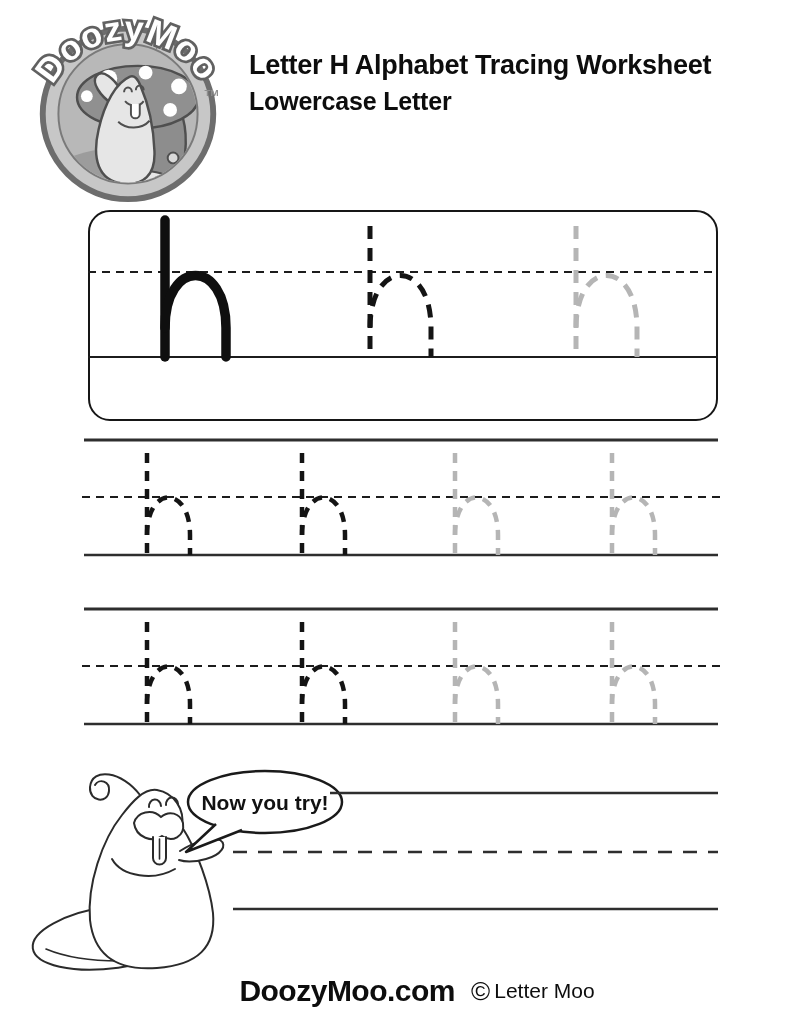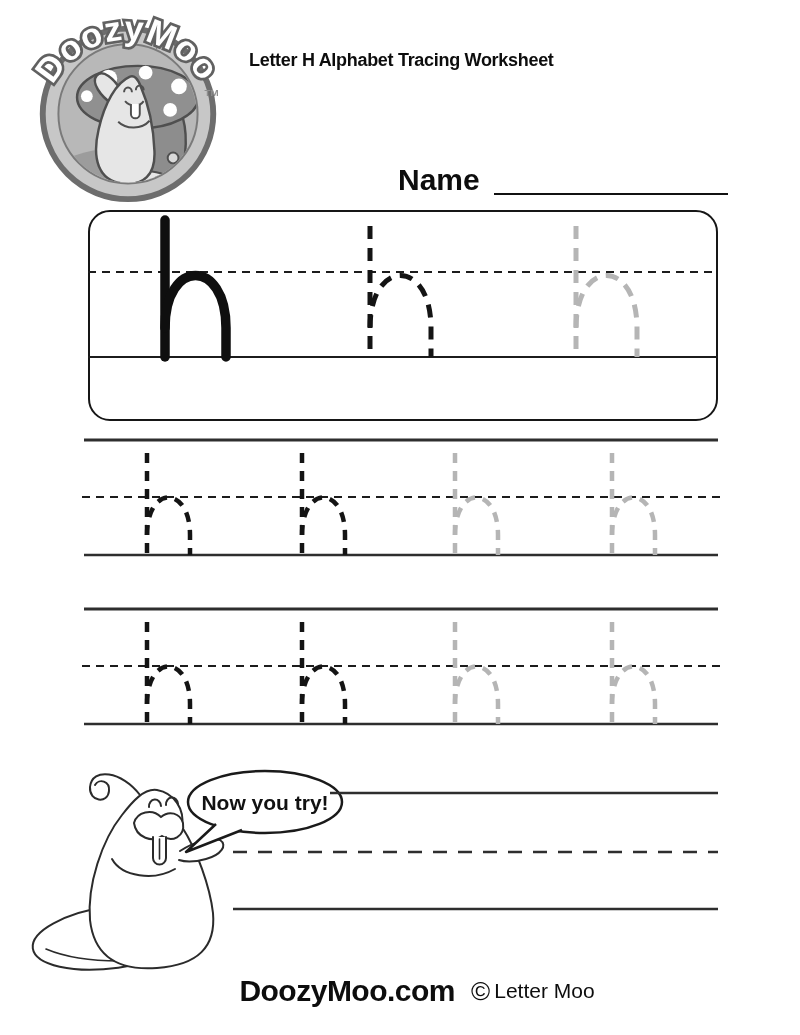--- a/index.html
+++ b/index.html
@@ -2,21 +2,21 @@
 <html><head>
 <meta charset="utf-8">
 <style>
   html,body{margin:0;padding:0;background:#fff;}
   #page{
     position:relative;width:800px;height:1035px;background:#ffffff;
     font-family:"Liberation Sans",sans-serif;color:#111;overflow:hidden;
   }
   .abs{position:absolute;}
   
-  #title1{left:249px;top:50px;font-size:18px;font-weight:700;letter-spacing:-0.3px;color:#0d0d0d;}
+  #title1{left:249px;top:50px;font-size:27px;font-weight:700;letter-spacing:-0.3px;color:#0d0d0d;}
   #title2{left:249px;top:87px;font-size:25px;font-weight:700;letter-spacing:-0.2px;color:#0d0d0d;}
   #name-row{left:398px;top:163px;width:330px;display:flex;align-items:flex-end;}
   #name-label{font-size:30px;font-weight:700;color:#0d0d0d;line-height:1;}
   #name-line{flex:1;margin-left:14px;border-bottom:2.5px solid #111;height:30px;}
   
   #big-box{left:88px;top:210px;width:630px;height:211px;border:2.5px solid #161616;border-radius:22px;box-sizing:border-box;}
   #big-box svg{position:absolute;left:-2px;top:-2px;}
   
   #footer{left:17px;top:966px;width:800px;display:flex;justify-content:center;align-items:center;gap:16px;margin-top:8px;}
   #footer-site{font-size:30px;font-weight:700;letter-spacing:-0.5px;color:#0d0d0d;}
@@ -67,25 +67,22 @@
         <path d="M 90,114 C 98,122 114,122 122,113" fill="none" stroke="#4f4f4f" stroke-width="2"></path>
       </g>
     </g>
     <text font-size="35" font-weight="bold" fill="#ffffff" stroke="#616161" stroke-width="5.5" style="paint-order:stroke;letter-spacing:1px">
       <textPath href="#brandArc" startOffset="50%" text-anchor="middle">DoozyMoo</textPath>
     </text>
     <text x="178" y="88" font-size="10" font-weight="bold" fill="#8f8f8f">TM</text>
   </svg>
 
   <div class="abs" id="title1">Letter H Alphabet Tracing Worksheet</div>
+  <div class="abs" id="title2">Lowercase Letter</div>
 
-  <div class="abs" id="name-row">
-    <span id="name-label">Name</span>
-    <span id="name-line"></span>
-  </div>
 
   <div class="abs" id="big-box">
     <svg id="big-box-svg" width="630" height="211" viewBox="0 0 630 211">
       <line x1="0" y1="62" x2="630" y2="62" stroke="#1c1c1c" stroke-width="2.2" stroke-dasharray="8 6"></line>
       <line x1="0" y1="147" x2="630" y2="147" stroke="#1c1c1c" stroke-width="2.2"></line>
       <g id="big-letters">
           <g>
             <path d="M 77,10 L 77,147" fill="none" stroke="#0f0f0f" stroke-width="9.5" stroke-linecap="round"></path>
             <path d="M 77,118 C 77,48 138,48 138,118 L 138,147" fill="none" stroke="#0f0f0f" stroke-width="9.5" stroke-linecap="round"></path>
           </g>

